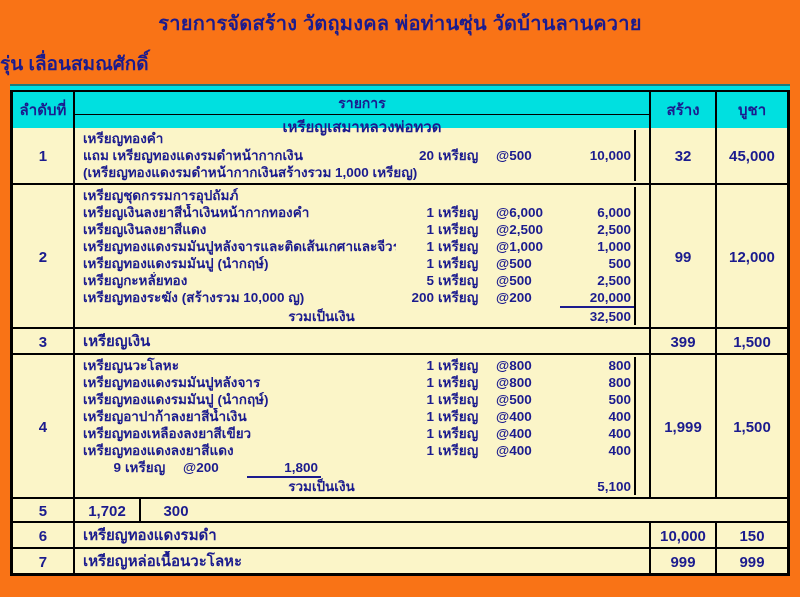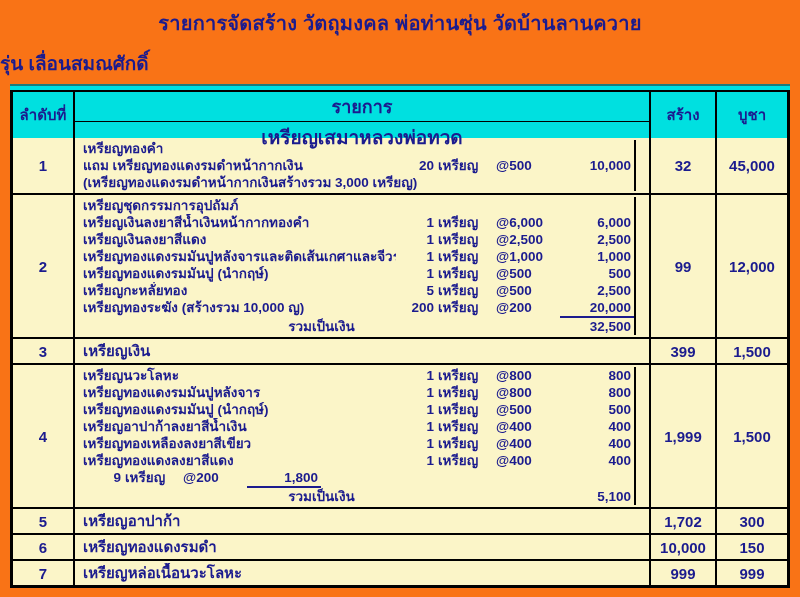--- a/index.html
+++ b/index.html
@@ -31,25 +31,25 @@
   .trow:first-child{border-top:none;}
   .c-no{width:62px; flex:0 0 62px; border-right:2px solid var(--line);
     display:flex; align-items:center; justify-content:center; font-size:15px;}
   .c-item{flex:1 1 auto; border-right:2px solid var(--line);
     display:flex; flex-direction:column; justify-content:flex-start; padding:2px 0 2px 8px; min-width:0;}
   .c-made{width:66px; flex:0 0 66px; border-right:2px solid var(--line);
     display:flex; align-items:center; justify-content:center; font-size:15px;}
   .c-price{width:70px; flex:0 0 70px;
     display:flex; align-items:center; justify-content:center; font-size:15px;}
   
-  .trow.header{background:var(--header-bg); height:46px; border-top:none;}
+  .trow.header{background:var(--header-bg); height:36px; border-top:none;}
   .trow.header .c-no,.trow.header .c-made,.trow.header .c-price{background:var(--header-bg); font-size:15px;}
   .h-item{flex:1 1 auto; border-right:2px solid var(--line); display:flex; flex-direction:column; padding:0; background:var(--header-bg);}
-  .h-top{flex:1; display:flex; align-items:center; justify-content:center; border-bottom:1px solid var(--line); font-size:18px;}
-  .h-bot{flex:1; display:flex; align-items:center; justify-content:center; font-size:19px;}
+  .h-top{flex:1; display:flex; align-items:center; justify-content:center; border-bottom:1px solid var(--line); font-size:14px;}
+  .h-bot{flex:1; display:flex; align-items:center; justify-content:center; font-size:15px;}
   
   .lines{display:flex; flex-direction:column; margin-right:13px;}
   .lines.ib{border-right:2px solid var(--line);}
   .line{display:flex; align-items:baseline; line-height:17px; font-size:13.5px; white-space:nowrap;}
   .line .nm{flex:1 1 auto; overflow:hidden; text-align:left;}
   .line .nm.ctr{text-align:center;}
   .line .qty{flex:0 0 42px; text-align:right; padding-right:4px;}
   .line .unit{flex:0 0 58px; text-align:left;}
   .line .rate{flex:0 0 64px; text-align:left;}
   .line .amt{flex:0 0 74px; text-align:right; padding-right:3px;}
@@ -88,21 +88,21 @@
                 <span class="nm">เหรียญทองคำ</span>
               </div>
               <div class="line">
                 <span class="nm">แถม เหรียญทองแดงรมดำหน้ากากเงิน</span>
                 <span class="qty">20</span>
                 <span class="unit">เหรียญ</span>
                 <span class="rate">@500</span>
                 <span class="amt">10,000</span>
               </div>
               <div class="line">
-                <span class="nm">(เหรียญทองแดงรมดำหน้ากากเงินสร้างรวม 3,000 เหรียญ)</span>
+                <span class="nm">(เหรียญทองแดงรมดำหน้ากากเงินสร้างรวม 1,000 เหรียญ)</span>
               </div>
             </div>
           </div>
           <div class="c-made">32</div>
           <div class="c-price">45,000</div>
         </div>
         <div class="trow">
           <div class="c-no">2</div>
           <div class="c-item">
             <div class="lines ib">
@@ -228,27 +228,20 @@
                 <span class="nm ctr">รวมเป็นเงิน</span>
                 <span class="amt">5,100</span>
               </div>
             </div>
           </div>
           <div class="c-made">1,999</div>
           <div class="c-price">1,500</div>
         </div>
         <div class="trow single">
           <div class="c-no">5</div>
-          <div class="c-item">
-            <div class="lines">
-              <div class="line">
-                <span class="nm">เหรียญอาปาก้า</span>
-              </div>
-            </div>
-          </div>
           <div class="c-made">1,702</div>
           <div class="c-price">300</div>
         </div>
         <div class="trow single">
           <div class="c-no">6</div>
           <div class="c-item">
             <div class="lines">
               <div class="line">
                 <span class="nm">เหรียญทองแดงรมดำ</span>
               </div>

